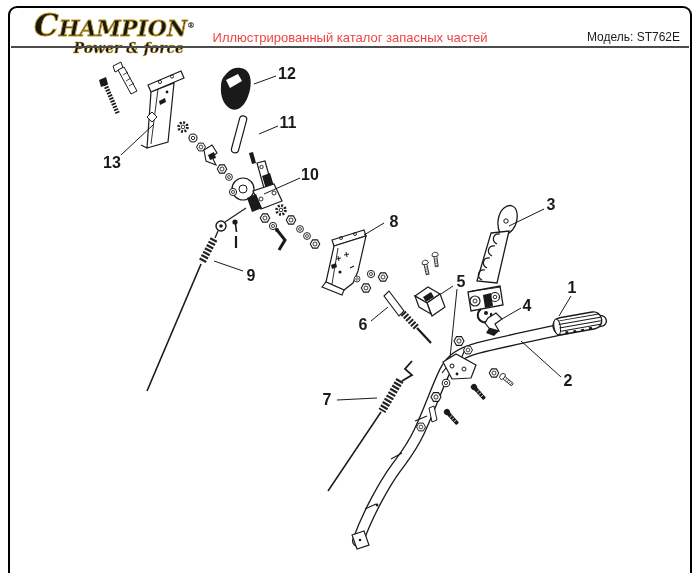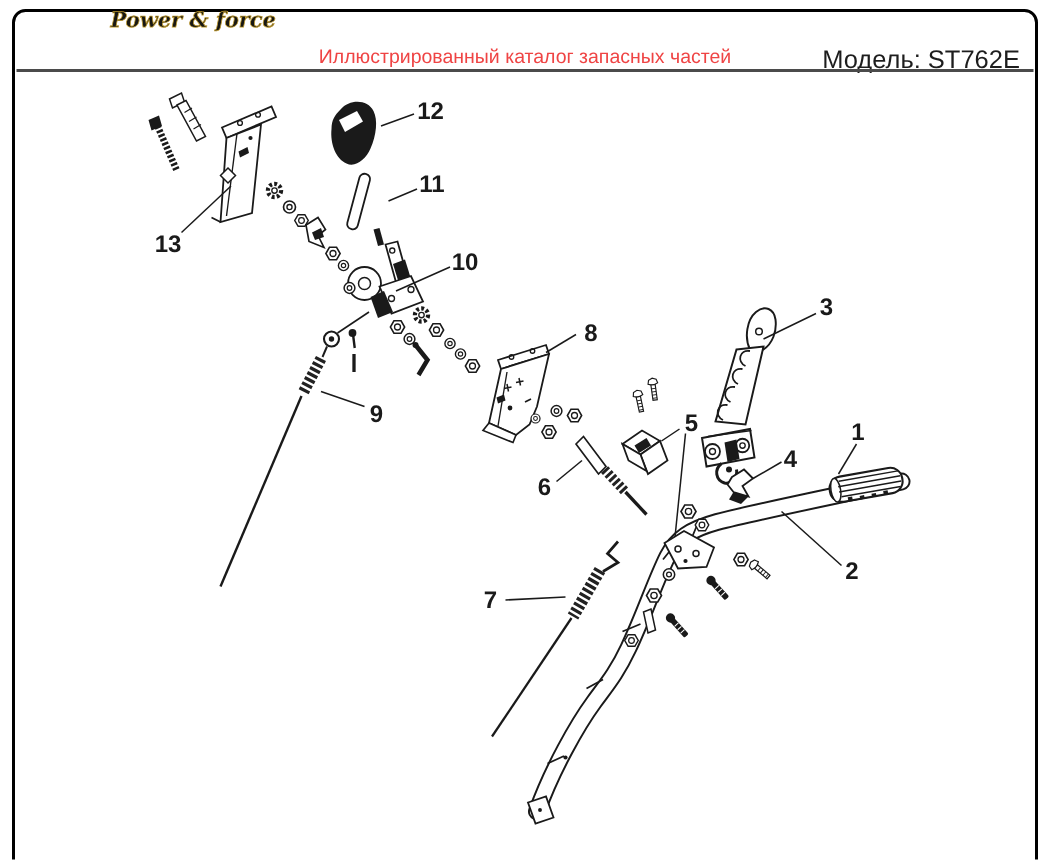--- a/index.html
+++ b/index.html
@@ -18,32 +18,33 @@
     -webkit-text-stroke:0.9px #c09a2c;
   }
   .brand::first-letter{font-size:31px;}
   .brand sup{font-size:8px;-webkit-text-stroke:0px #c09a2c;vertical-align:super;}
   .tagline{
     display:block;font-family:"DejaVu Serif",serif;font-style:italic;font-weight:bold;
     font-size:14px;color:#181814;-webkit-text-stroke:0.5px #c09a2c;
     text-align:right;margin-top:-2px;padding-right:2px;white-space:nowrap;
   }
   .doc-title{position:absolute;left:0;right:0;top:30px;text-align:center;font-size:13px;color:#ef4444;}
-  .model{position:absolute;right:20px;top:30px;font-size:17px;color:#1d1d1d;}
+  .model{position:absolute;right:20px;top:30px;font-size:12px;color:#1d1d1d;}
   .rule{position:absolute;left:11px;right:11px;top:46px;height:2px;background:#4b4b4b;}
   svg.diagram{position:absolute;left:0;top:0;}
   svg text{font-family:"Liberation Sans",sans-serif;}
 </style>
 </head>
 <body>
 
 <div class="frame"></div>
 
 <div>
   <div class="logo">
+    <span class="brand"><span>CHAMPION</span><sup>®</sup></span>
     <span class="tagline">Power &amp; force</span>
   </div>
   <div class="doc-title">Иллюстрированный каталог запасных частей</div>
   <div class="model">Модель: ST762E</div>
   <div class="rule"></div>
 </div>
 
 <svg class="diagram" width="700" height="573" viewBox="0 0 700 573">
   <defs>
     <g id="nut">

